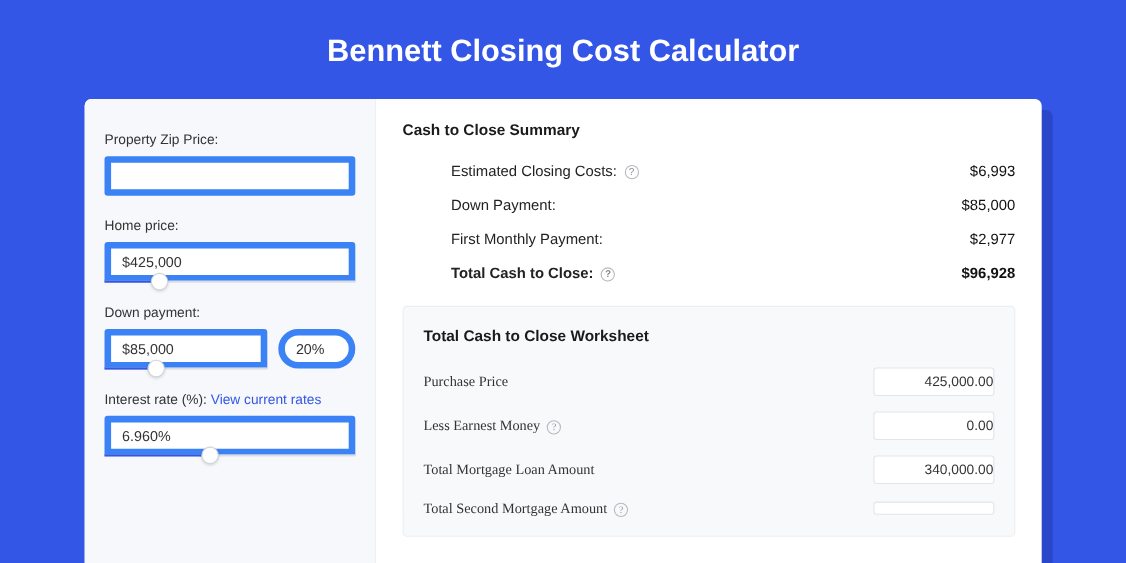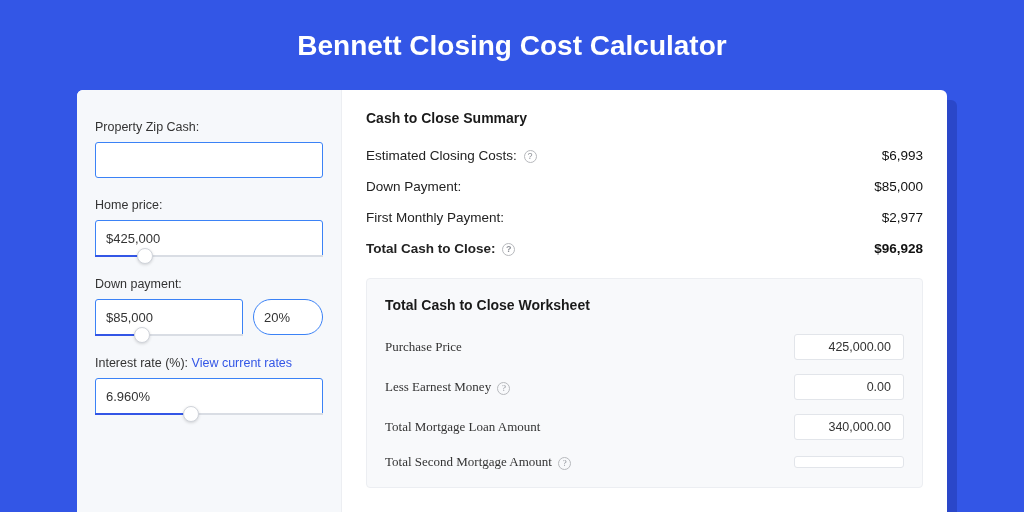--- a/index.html
+++ b/index.html
@@ -55,21 +55,21 @@
     color: #333;
     margin-bottom: 8px;
   }
   .field-label a {
     color: #3356e6;
     text-decoration: none;
   }
   .text-input {
     width: 100%;
     height: 36px;
-    border: 1px solid #3b82f6;
+    border: 6px solid #3b82f6;
     border-radius: 3px;
     background: #fff;
     padding: 0 10px;
     font-size: 13px;
     color: #333;
   }
   .text-input.with-slider {
     border-bottom-left-radius: 0;
     border-bottom-right-radius: 0;
   }
@@ -103,20 +103,21 @@
     font-size: 14px;
     font-weight: 700;
     margin-bottom: 14px;
   }
   .summary-row {
     display: flex;
     justify-content: space-between;
     align-items: center;
     font-size: 13.5px;
     padding: 8px 0;
+    margin-left: 44px;
   }
   .summary-row .lbl { color: #222; }
   .summary-row .val { color: #111; }
   .summary-row.bold .lbl,
   .summary-row.bold .val { font-weight: 700; }
   .help-icon {
     display: inline-flex;
     align-items: center;
     justify-content: center;
     width: 13px;
@@ -148,38 +149,38 @@
     font-size: 13px;
     padding: 7px 0;
   }
   .ws-row .ws-lbl { color: #333; font-family: Liberation Serif, serif; }
   .ws-value-box {
     min-width: 110px;
     text-align: right;
     background: #fff;
     border: 1px solid #e2e5ea;
     border-radius: 3px;
-    padding: 5px 12px;
+    padding: 5px 0;
     font-size: 12.5px;
     color: #333;
   }
 </style>
 </head>
 <body>
 
 <div class="page-title">Bennett Closing Cost Calculator</div>
 
 <div class="panel-wrap">
   <div class="panel-shadow"></div>
   <div class="panel">
 
     <div class="left-col">
 
       <div class="field-group">
-        <div class="field-label">Property Zip Cash:</div>
+        <div class="field-label">Property Zip Price:</div>
         <input class="text-input" type="text" value="" style="">
       </div>
 
       <div class="field-group">
         <div class="field-label">Home price:</div>
         <input class="text-input with-slider" type="text" value="$425,000" style="">
         <div class="slider-track">
           <div class="slider-fill" style="width:22%"></div>
           <div class="slider-thumb" style="left:22%"></div>
         </div>

